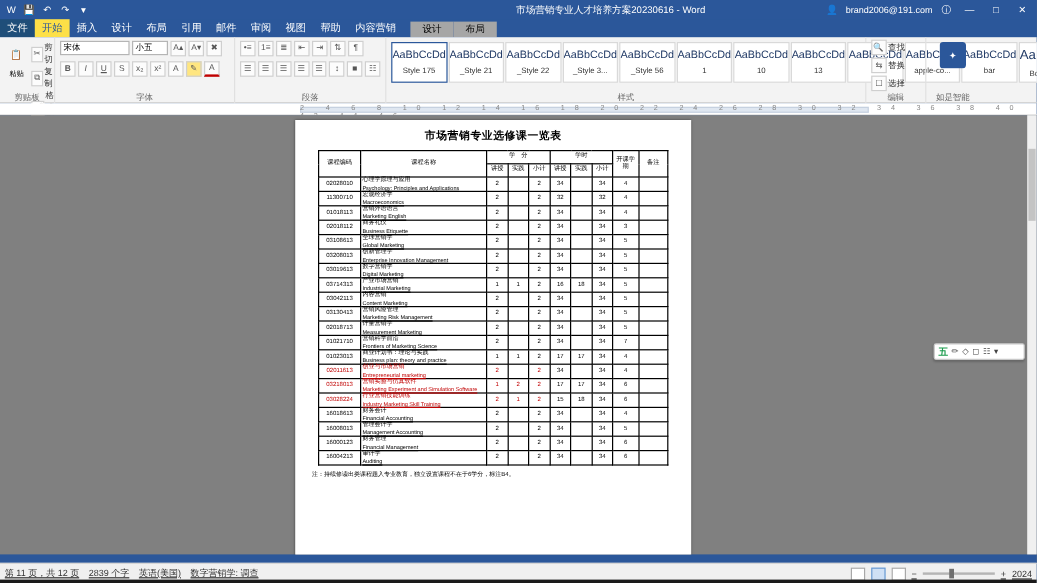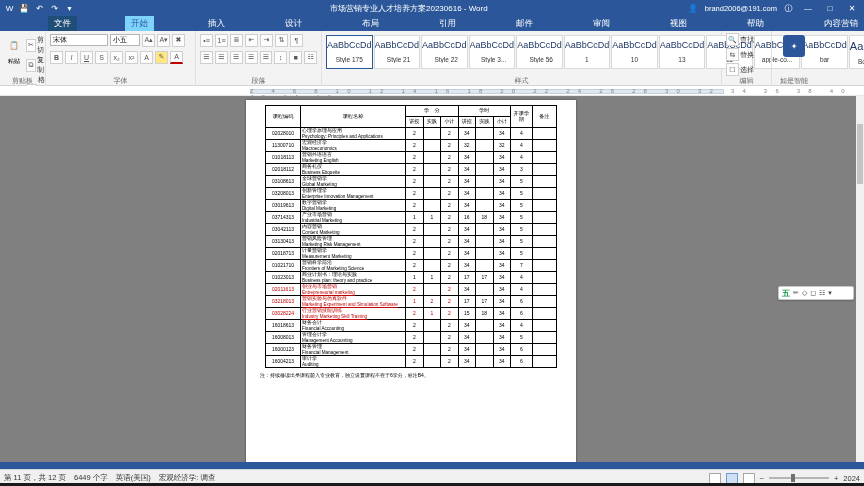--- a/index.html
+++ b/index.html
@@ -14,33 +14,33 @@
   }
   #app { position: relative; width: 864px; height: 486px; overflow: hidden; }
 
   
   .titlebar {
     height: 16px; background:#2b579a; color:#fff;
     display:flex; align-items:center; position:relative;
     font-size: 8px;
   }
   .tb-left { display:flex; align-items:center; gap:4px; padding-left:4px; width:330px;}
-  .tb-center { flex:1; text-align:left; font-size:8px; white-space:nowrap; overflow:hidden;}
+  .tb-center { flex:1; text-align:center; font-size:8px; white-space:nowrap; overflow:hidden;}
   .tb-right { display:flex; align-items:center; gap:6px; padding-right:4px; }
   .qat-ico { width:11px; height:11px; display:inline-flex; align-items:center; justify-content:center; color:#fff; font-size:8px;}
   .winbtn { width:16px; text-align:center; color:#fff; font-size:8px; }
 
   
   .ribbon-tabs {
     height:15px; background:#2b579a; display:flex; align-items:flex-end;
     font-size:8.5px; color:#fff; position:relative;
   }
-  .ribbon-tabs .tab { padding:1px 6px; white-space:nowrap; line-height:13px;margin-left:48px;}
+  .ribbon-tabs .tab { padding:1px 6px; white-space:nowrap; line-height:13px;}
   .ribbon-tabs .tab.file { background:#1f4e79; }
-  .ribbon-tabs .tab.active { background:#7dd3fc; color:#2b579a; }
+  .ribbon-tabs .tab.active { background:#fde047; color:#2b579a; }
   .ctx-group { margin-left:6px; display:flex; align-items:flex-end;}
   .ctx-group .ctxlabel { background:#a6a6a6; color:#000; padding:1px 10px; font-size:8px;}
 
   
   .ribbon {
     height:55px; background:#f3f3f3; border-bottom:1px solid #d4d4d4;
     display:flex; position:relative;
   }
   .rgroup { border-right:1px solid #e0e0e0; padding:2px 4px 0 4px; position:relative; height:55px;}
   .rgroup .gname { position:absolute; bottom:0px; left:0; right:0; text-align:center; font-size:7px; color:#666;}
@@ -82,21 +82,21 @@
     position:absolute; right:10px; top:286px; width:76px; height:14px;
     background:#fff; border:1px solid #c8c8c8; border-radius:2px;
     display:flex; align-items:center; gap:3px; padding:0 3px; font-size:7px; color:#444;
     box-shadow:0 1px 2px rgba(0,0,0,.2);
   }
   .floatbar .g { color:#1a9b4c; font-weight:bold; font-size:8px;}
 
   
   .statusbar {
     position:absolute; left:0; right:0; bottom:0; height:17px; background:#f0f0f0;
-    border-top:1px solid #d6d6d6; display:flex; align-items:center; font-size:7.5px; color:#333;
+    border-top:1px solid #d6d6d6; display:flex; align-items:center; font-size:7.5px; color:#333;text-decoration:underline;
   }
   .sb-left { display:flex; align-items:center; gap:8px; padding-left:4px;}
   .sb-right { margin-left:auto; display:flex; align-items:center; gap:5px; padding-right:4px;}
   .zoomtrack { width:60px; height:2px; background:#b5b5b5; position:relative;}
   .zoomthumb { position:absolute; left:22px; top:-3px; width:4px; height:8px; background:#707070;}
   .viewico { width:12px; height:11px; border:1px solid #a8a8a8; background:#fff; display:inline-block;}
   .viewico.on { background:#cfe0f5; border-color:#6c9bd2;}
   .taskbar-strip { position:absolute; left:0; right:0; bottom:0; height:3px; background:#1a1a1a; }
   .scroll-v { position:absolute; right:0; top:96px; bottom:24px; width:8px; background:#f0f0f0;}
   .scroll-v .thumb { position:absolute; top:28px; left:1px; width:6px; height:60px; background:#c4c4c4;}
@@ -279,20 +279,21 @@
     </div>
   </div>
 
   <div class="ruler">
     <div class="track"></div>
     <div class="ticks">2  4  6  8  10  12  14  16  18  20  22  24  26  28  30  32  34  36  38  40  42  44  46</div>
   </div>
 
   <div class="workspace">
     <div class="page">
+      <div class="doc-title">市场营销专业选修课一览表</div>
 
       <table class="doc">
         <tbody id="tbody-root">
             <tr>
               <td class="hdr" rowspan="2" style="width:26px">课程编码</td>
               <td class="hdr" rowspan="2" style="width:78px">课程名称</td>
               <td class="hdr" colspan="3">学　分</td>
               <td class="hdr" colspan="3">学时</td>
               <td class="hdr" rowspan="2" style="width:16px">开课学期</td>
               <td class="hdr" rowspan="2" style="width:18px">备注</td>
@@ -621,23 +622,23 @@
     <span>✏</span>
     <span>◇</span>
     <span>◻</span>
     <span>☷</span>
     <span>▾</span>
   </div>
 
   <div class="statusbar">
     <div class="sb-left">
       <span>第 11 页，共 12 页</span>
-      <span>6449 个字</span>
+      <span>2839 个字</span>
       <span>英语(美国)</span>
-      <span>宏观经济学: 调查</span>
+      <span>数字营销学: 调查</span>
     </div>
     <div class="sb-right">
       <span class="viewico"></span>
       <span class="viewico on"></span>
       <span class="viewico"></span>
       <span>−</span>
       <span class="zoomtrack">
           <span class="zoomthumb"></span>
         </span>
       <span>+</span>

